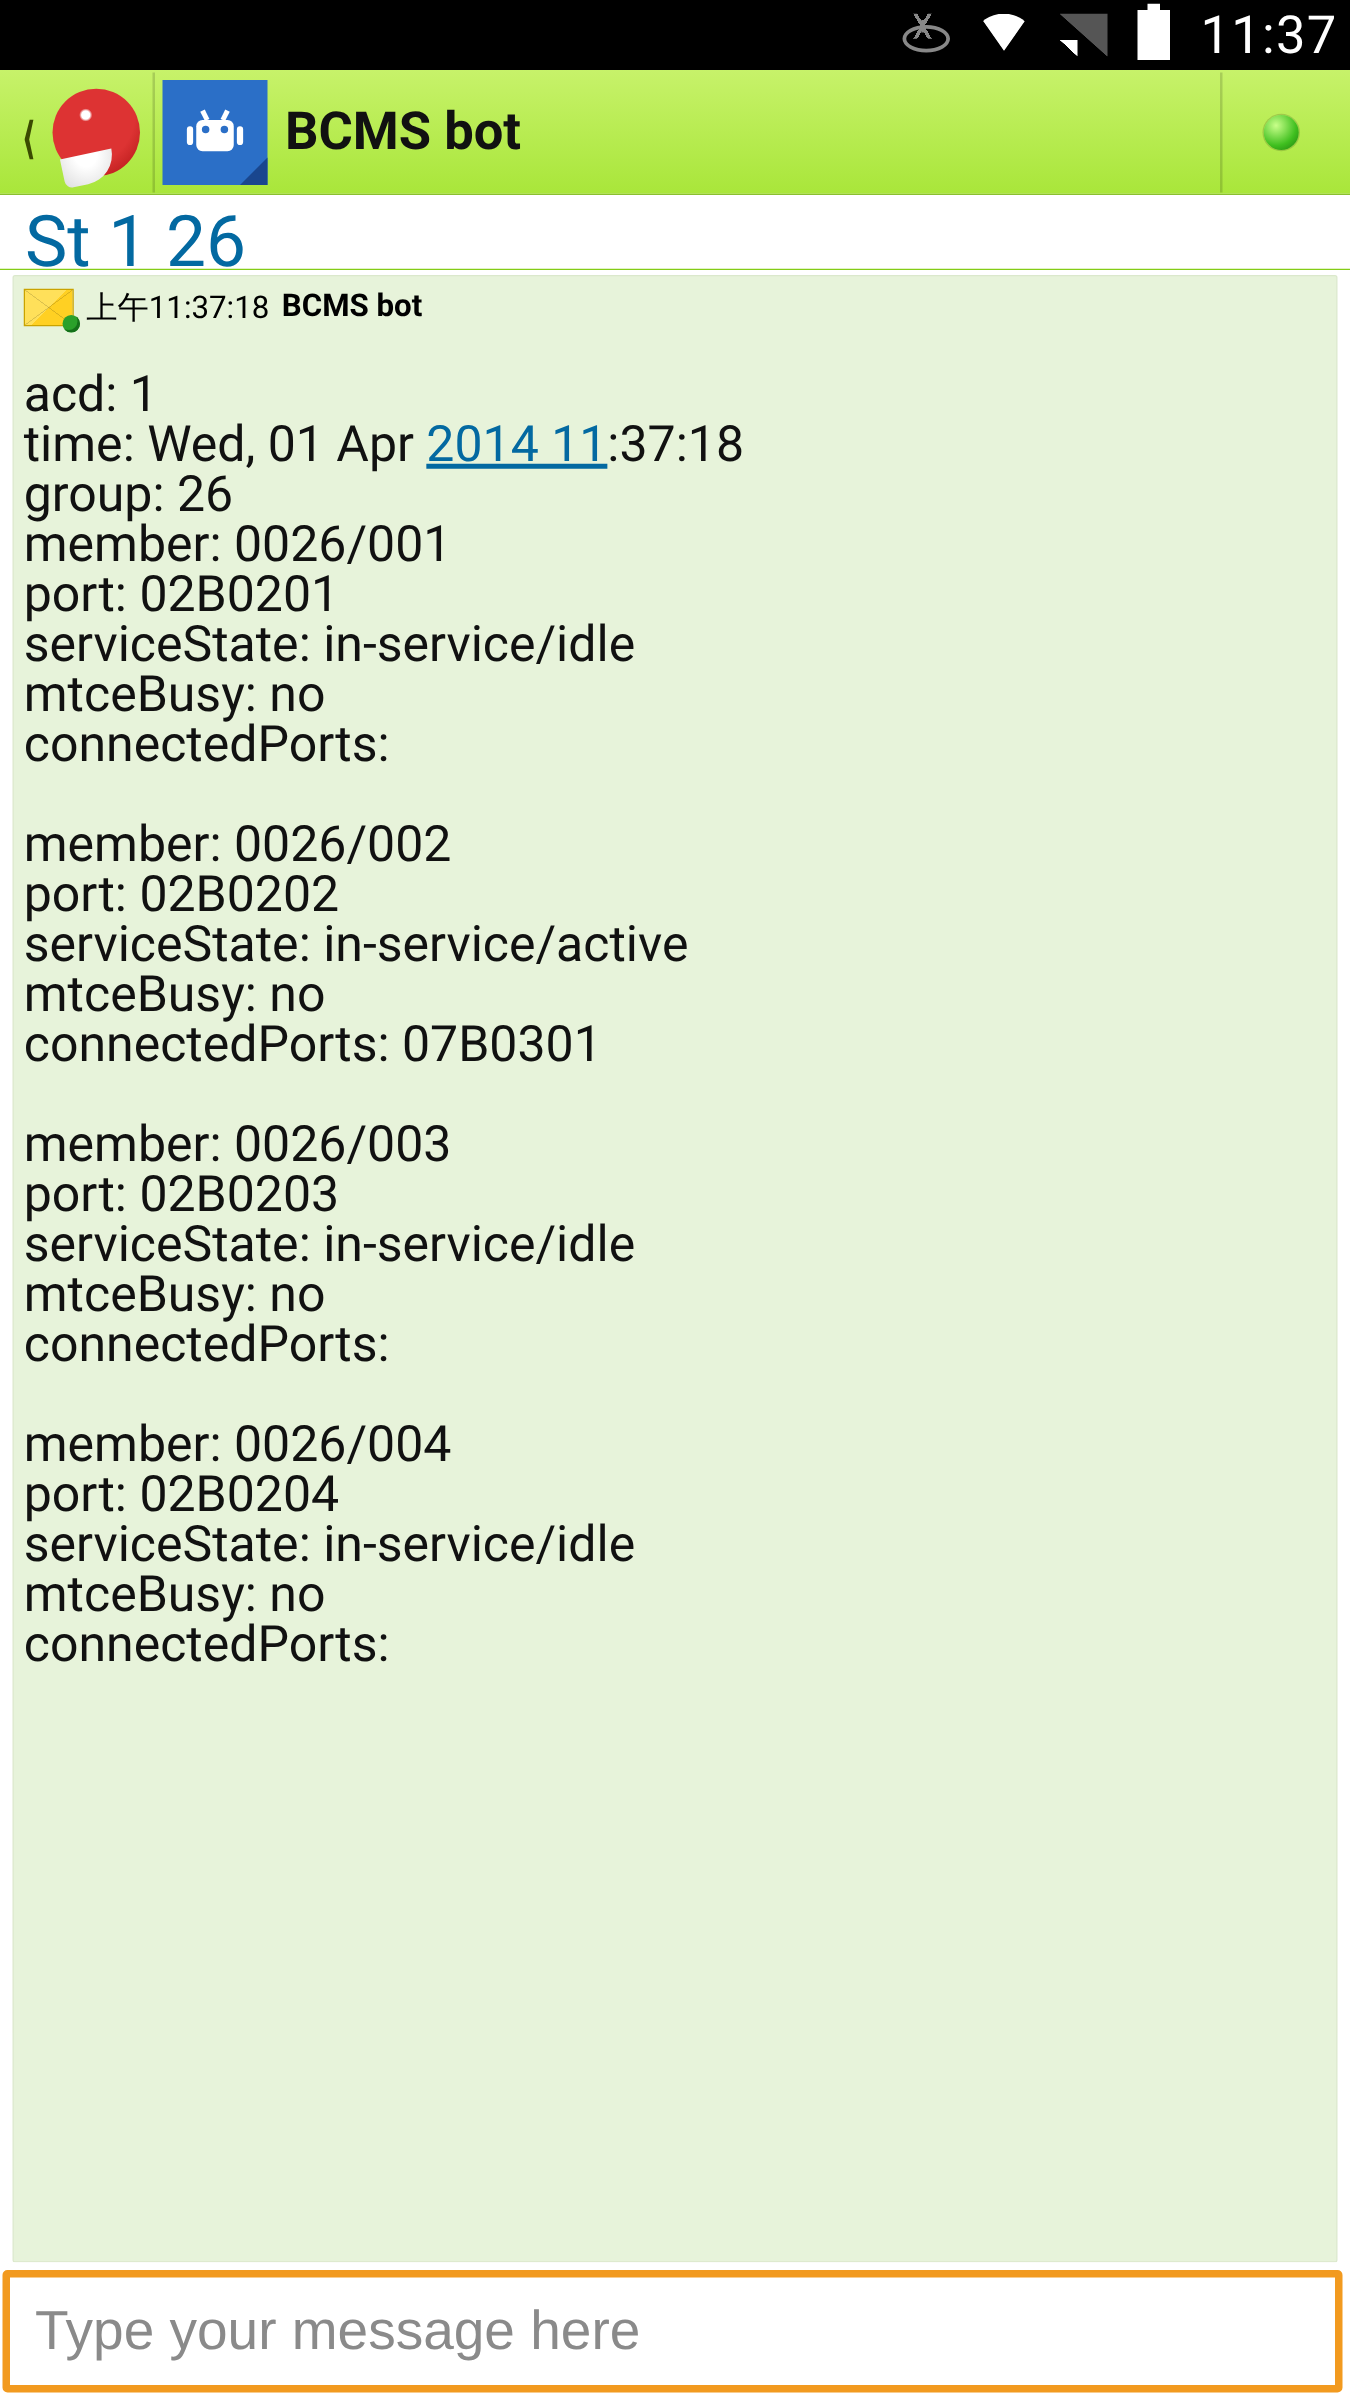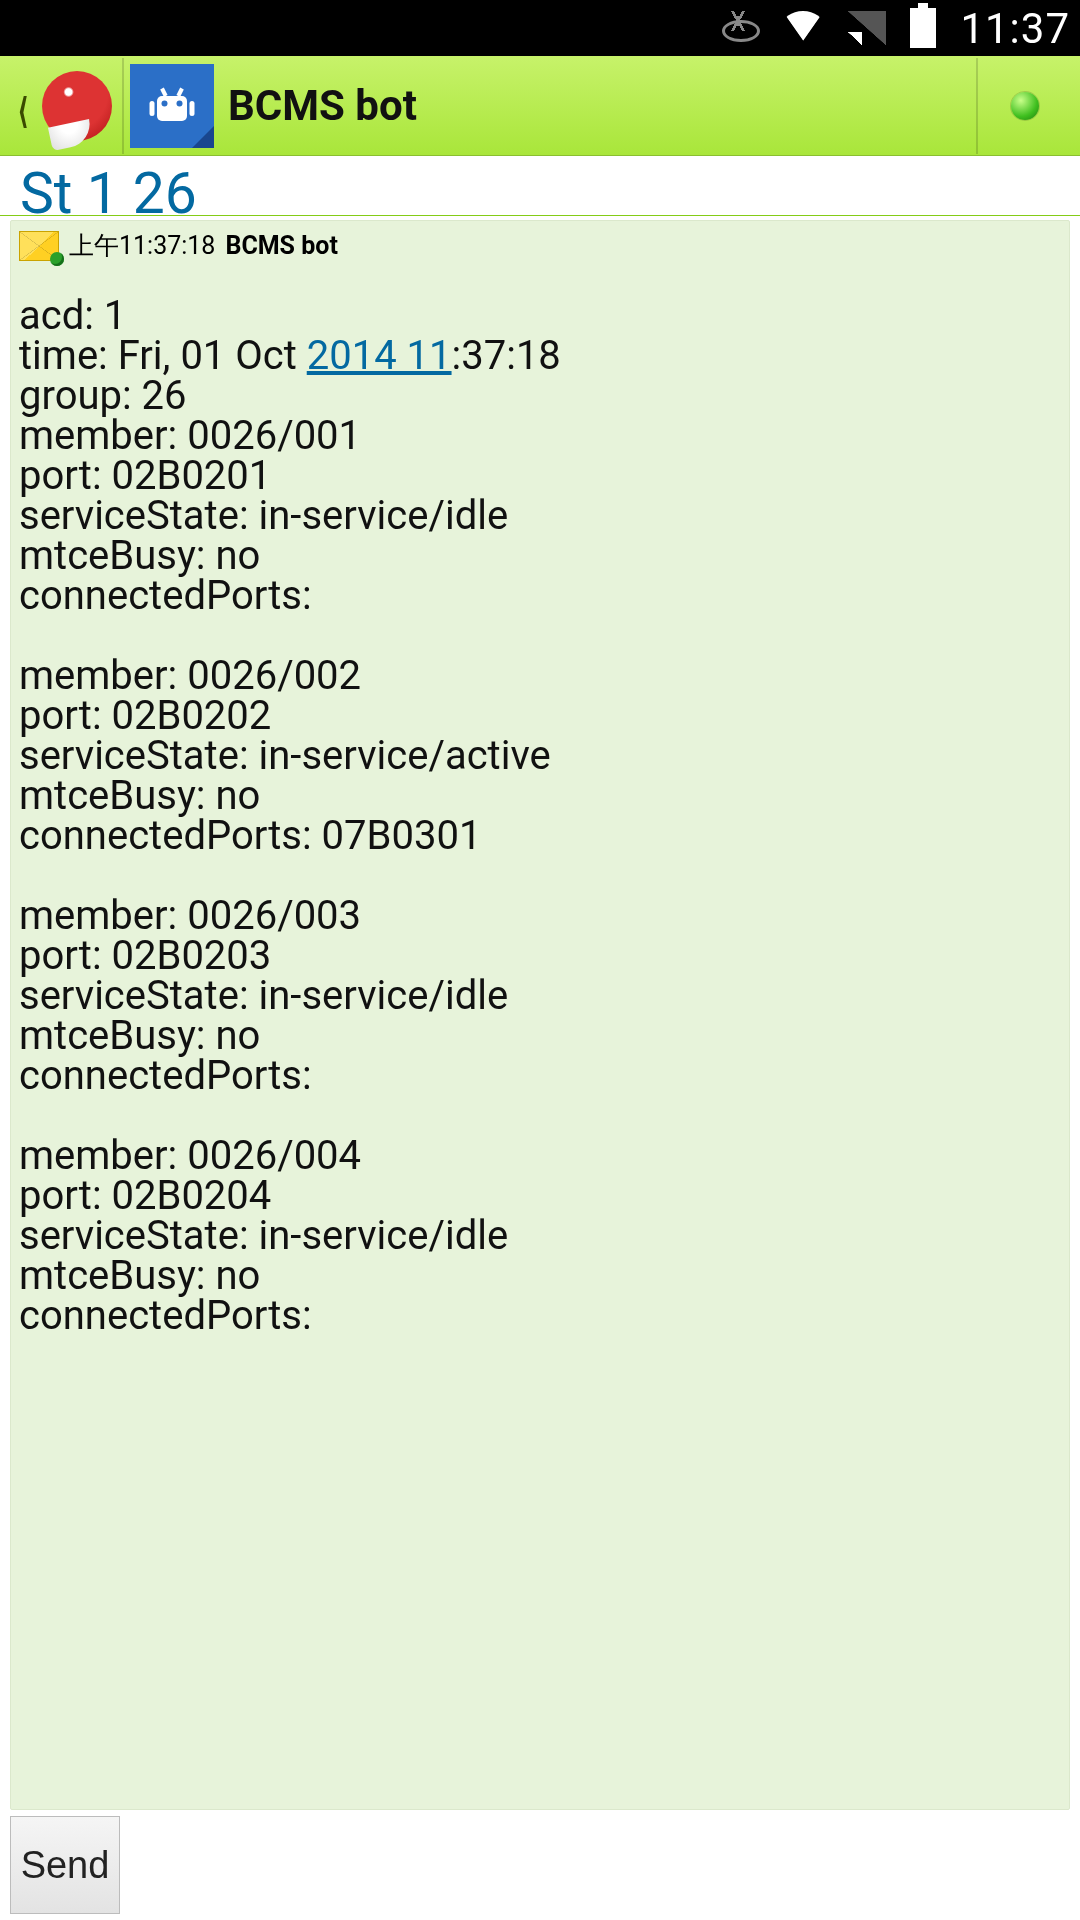--- a/index.html
+++ b/index.html
@@ -108,21 +108,21 @@
 <div class="date-strip">St 1 26</div>
 
 <div class="chat">
   <div class="bubble">
     <div class="bubble-hdr">
       <div class="mail-icon"></div>
       <span>上午11:37:18</span>
       <span class="bubble-sender">BCMS  bot</span>
     </div>
     <div class="bubble-body"><span>acd: 1
-time: Fri, 01 Oct </span><a href="#" class="link">2014 11</a><span>:37:18
+time: Wed, 01 Apr </span><a href="#" class="link">2014 11</a><span>:37:18
 group: 26
 member: 0026/001
 port: 02B0201
 serviceState: in-service/idle
 mtceBusy: no
 connectedPorts:
 
 member: 0026/002
 port: 02B0202
 serviceState: in-service/active
@@ -137,14 +137,14 @@
 
 member: 0026/004
 port: 02B0204
 serviceState: in-service/idle
 mtceBusy: no
 connectedPorts:</span></div>
   </div>
 </div>
 
 <div class="input-row">
-  <button class="send-btn">Send</button>
+  <input class="msg-input" type="text" placeholder="Type your message here" style="">
 </div>
 
 </body></html>

